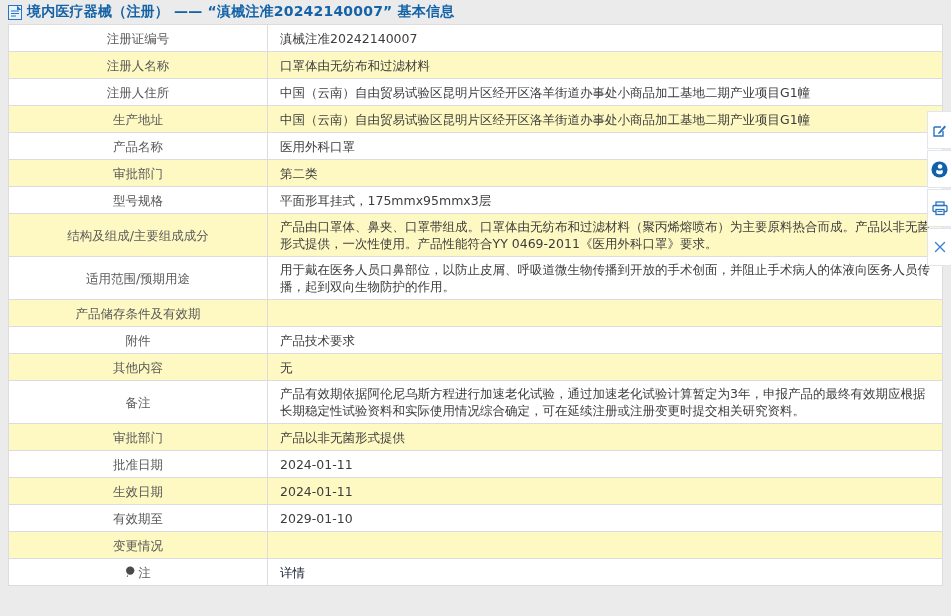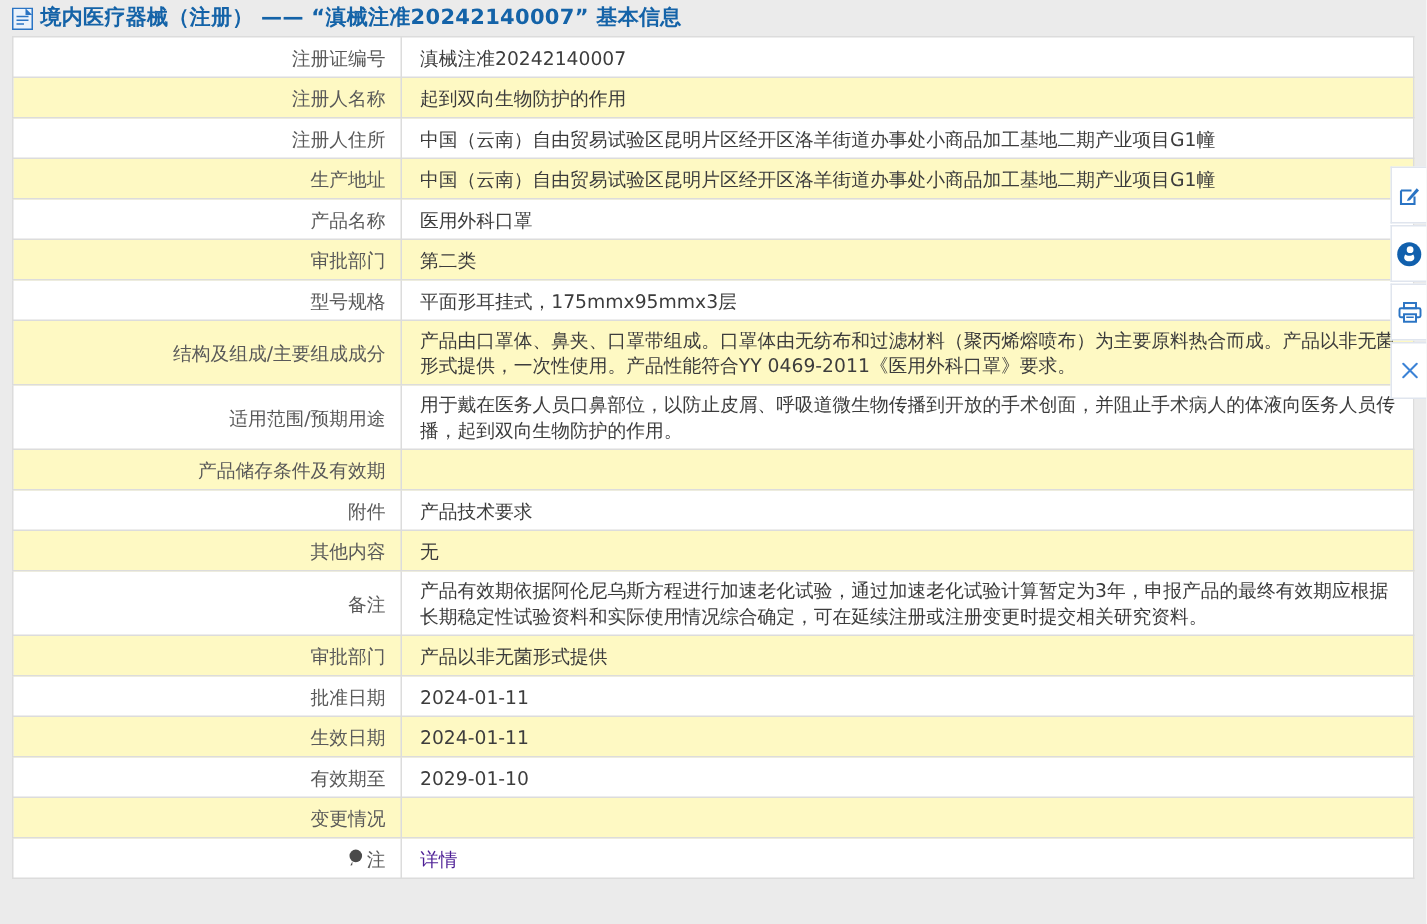--- a/index.html
+++ b/index.html
@@ -37,33 +37,33 @@
   }
   table.info th, table.info td {
     border: 1px solid #dcdcdc;
     font-weight: normal;
     vertical-align: middle;
     line-height: 17px;
     font-size: 12.5px;
   }
   table.info th {
     width: 259px;
-    text-align: right;
+    text-align: center;
     padding: 4px 10px;
     color: #595959;
   }
   table.info td {
     padding: 4px 12px;
     color: #3c3c3c;
     word-break: break-all;
   }
   table.info tr { height: 27px; }
   table.info tr.alt { background: #fef9c3; }
 
-  a.details-link { color: #4c1d95; text-decoration: none; cursor: pointer; }
+  a.details-link { color: #0f172a; text-decoration: none; cursor: pointer; }
 
   .balloon-icon { display: inline-block; vertical-align: -1px; margin-right: 3px; }
 
   
   .side-toolbar {
     position: absolute;
     top: 111px; right: 0;
     width: 24px;
   }
   .side-toolbar .tool {
@@ -92,21 +92,21 @@
 </div>
 
 <table class="info">
   <tbody>
       <tr>
         <th><span>注册证编号</span></th>
         <td><span>滇械注准20242140007</span></td>
       </tr>
       <tr class="alt">
         <th><span>注册人名称</span></th>
-        <td><span>起到双向生物防护的作用</span></td>
+        <td><span>口罩体由无纺布和过滤材料</span></td>
       </tr>
       <tr>
         <th><span>注册人住所</span></th>
         <td><span>中国（云南）自由贸易试验区昆明片区经开区洛羊街道办事处小商品加工基地二期产业项目G1幢</span></td>
       </tr>
       <tr class="alt">
         <th><span>生产地址</span></th>
         <td><span>中国（云南）自由贸易试验区昆明片区经开区洛羊街道办事处小商品加工基地二期产业项目G1幢</span></td>
       </tr>
       <tr>

